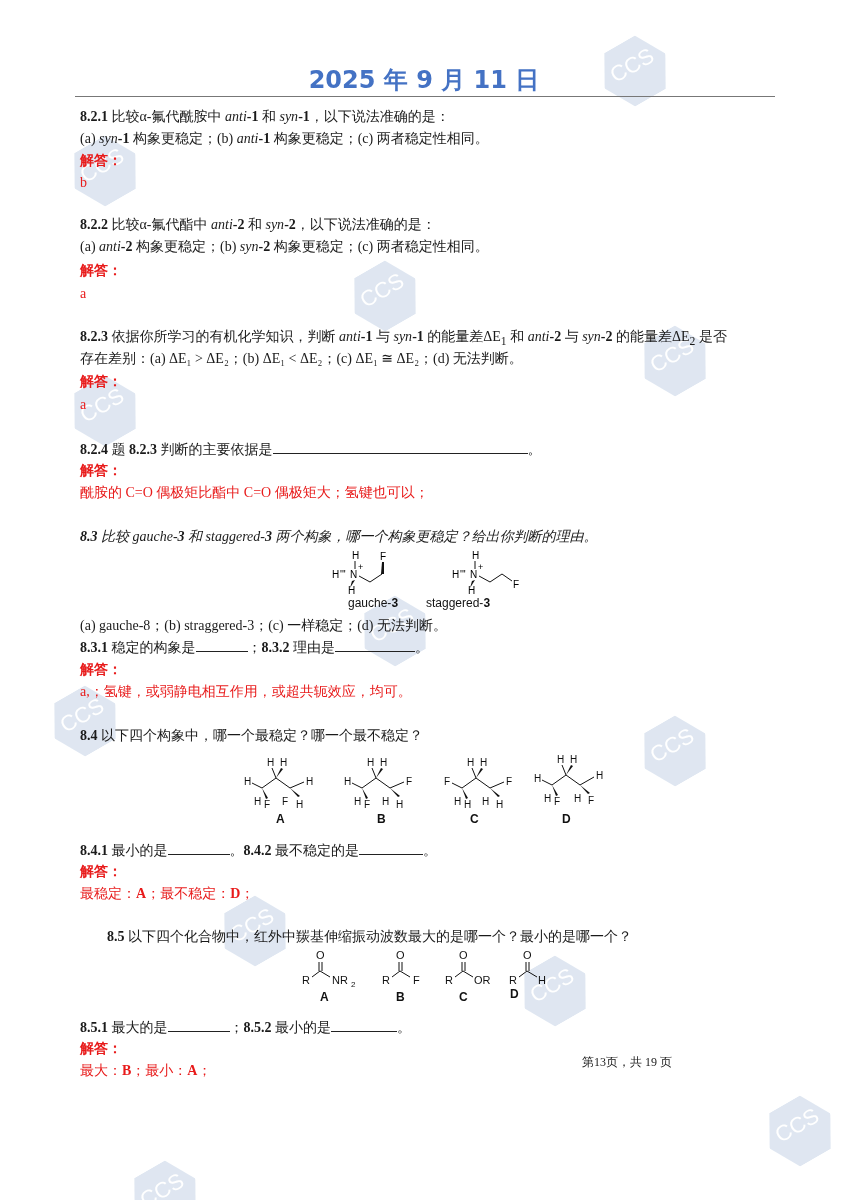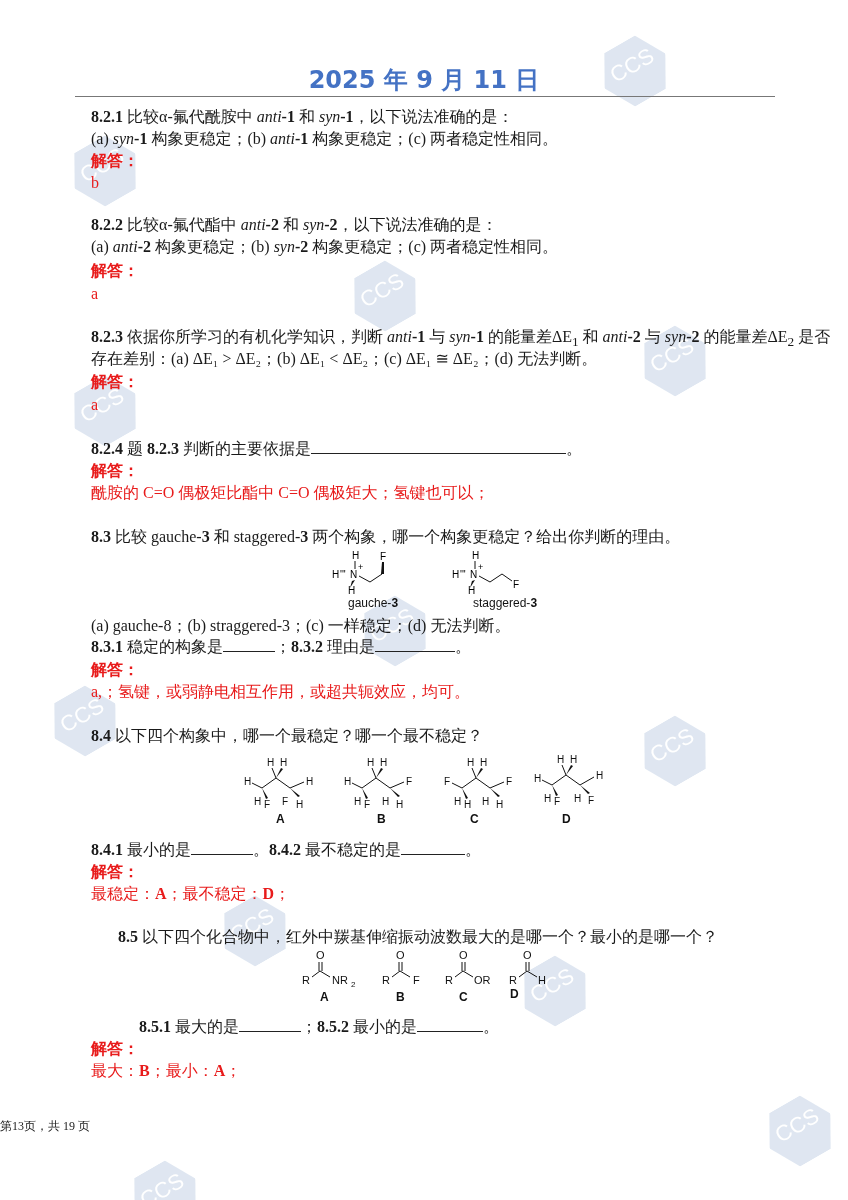--- a/index.html
+++ b/index.html
@@ -7,29 +7,29 @@
          font-family: "Liberation Serif", "DejaVu Serif", serif; color: #1a1a1a; }
   .wm { position: absolute; pointer-events: none; opacity: 0.55; }
   .wm .hex { width: 70px; height: 62px; background: #c5d3e6; position: absolute;
              clip-path: polygon(25% 0, 75% 0, 100% 50%, 75% 100%, 25% 100%, 0 50%);
              transform: rotate(-30deg); }
   .wm .hex span { position: absolute; left: 12px; top: 12px; font-family: "Liberation Sans", sans-serif;
                   font-size: 22px; color: #ffffff; font-weight: normal; letter-spacing: 0px; }
   .title { position: absolute; top: 64px; left: 0; width: 848px; text-align: center;
            font-family: "DejaVu Sans", sans-serif; font-weight: bold; font-size: 24px; color: #4472c4; }
   .rule { position: absolute; top: 96px; left: 75px; width: 700px; height: 1px; background: #777; }
-  .line { position: absolute; left: 91px; font-size: 16px; line-height: 18px; white-space: nowrap; }
+  .line { position: absolute; left: 80px; font-size: 14px; line-height: 18px; white-space: nowrap; }
   .ans-h { color: #e81b1b; font-weight: bold; }
   .ans { color: #e81b1b; }
   b { font-weight: bold; }
   i { font-style: italic; }
   .blank { display: inline-block; border-bottom: 1px solid #222; height: 13px; vertical-align: baseline; }
   .lbl { position: absolute; font-family: "Liberation Sans", sans-serif; font-size: 12px; color: #111; }
   .lbl b { font-weight: bold; }
-  .footer { position: absolute; top: 1118px; left: 0; width: 672px; text-align: left; font-size: 12px; }
+  .footer { position: absolute; top: 1054px; left: 0; width: 672px; text-align: right; font-size: 12px; }
 </style>
 </head>
 <body>
 
 <div class="wm" style="left:600px;top:40px;">
   <div class="hex">
       <span>CCS</span>
     </div>
 </div>
 <div class="wm" style="left:70px;top:140px;">
@@ -103,21 +103,21 @@
 
 <div class="line" style="top:328px;"><b>8.2.3</b><span> 依据你所学习的有机化学知识，判断 </span><i>anti</i><b>-1</b><span> 与  </span><i>syn</i><b>-1</b><span> 的能量差ΔE</span><sub>1</sub><span> 和 </span><i>anti</i><b>-2</b><span> 与  </span><i>syn</i><b>-2</b><span> 的能量差ΔE</span><sub>2</sub><span> 是否</span></div>
 <div class="line" style="top:350px;">存在差别：(a) ΔE₁ &gt; ΔE₂；(b) ΔE₁ &lt; ΔE₂；(c) ΔE₁ ≅ ΔE₂；(d)  无法判断。</div>
 <div class="line ans-h" style="top:373px;">解答：</div>
 <div class="line ans" style="top:396px;">a</div>
 
 <div class="line" style="top:440px;"><b>8.2.4</b><span> 题 </span><b>8.2.3</b><span> 判断的主要依据是</span><span class="blank" style="width:255px;"></span><span>。</span></div>
 <div class="line ans-h" style="top:462px;">解答：</div>
 <div class="line ans" style="top:484px;">酰胺的 C=O 偶极矩比酯中 C=O 偶极矩大；氢键也可以；</div>
 
-<div class="line" style="top:528px;"><b>8.3</b><span>  比较 gauche-</span><b>3</b><span> 和 staggered-</span><b>3</b><span> 两个构象，哪一个构象更稳定？给出你判断的理由。</span></div>
+<div class="line" style="top:528px;font-style:italic;"><b>8.3</b><span>  比较 gauche-</span><b>3</b><span> 和 staggered-</span><b>3</b><span> 两个构象，哪一个构象更稳定？给出你判断的理由。</span></div>
 
 <svg style="position:absolute;left:330px;top:550px;" width="80" height="50">
   <text x="22" y="9" font-size="10" font-family="Liberation Sans, sans-serif">H</text>
   <text x="2" y="28" font-size="10" font-family="Liberation Sans, sans-serif">H</text>
   <text x="10" y="28" font-size="10" font-family="Liberation Sans, sans-serif">'''</text>
   <text x="20" y="28" font-size="10" font-family="Liberation Sans, sans-serif">N</text>
   <text x="28" y="20" font-size="9" font-family="Liberation Sans, sans-serif">+</text>
   <text x="18" y="44" font-size="10" font-family="Liberation Sans, sans-serif">H</text>
   <line x1="25" y1="11" x2="25" y2="19" stroke="#111" stroke-width="1"></line>
   <polygon points="22,31 25,30 20,38" fill="#111"></polygon>
@@ -134,21 +134,21 @@
   <text x="28" y="20" font-size="9" font-family="Liberation Sans, sans-serif">+</text>
   <text x="18" y="44" font-size="10" font-family="Liberation Sans, sans-serif">H</text>
   <line x1="25" y1="11" x2="25" y2="19" stroke="#111" stroke-width="1"></line>
   <polygon points="22,31 25,30 20,38" fill="#111"></polygon>
   <line x1="29" y1="26" x2="40" y2="32" stroke="#111" stroke-width="1"></line>
   <line x1="40" y1="32" x2="52" y2="24" stroke="#111" stroke-width="1"></line>
   <line x1="52" y1="24" x2="62" y2="31" stroke="#111" stroke-width="1"></line>
   <text x="63" y="38" font-size="10" font-family="Liberation Sans, sans-serif">F</text>
 </svg>
 <div class="lbl" style="left:348px;top:596px;"><span>gauche-</span><b>3</b></div>
-<div class="lbl" style="left:473px;top:596px;"><span>staggered-</span><b>3</b></div>
+<div class="lbl" style="left:426px;top:596px;"><span>staggered-</span><b>3</b></div>
 
 <div class="line" style="top:617px;">(a)  gauche-8；(b) straggered-3；(c)  一样稳定；(d)  无法判断。</div>
 <div class="line" style="top:638px;"><b>8.3.1</b><span>  稳定的构象是</span><span class="blank" style="width:52px;"></span><span>；</span><b>8.3.2</b><span>  理由是</span><span class="blank" style="width:80px;"></span><span>。</span></div>
 <div class="line ans-h" style="top:661px;">解答：</div>
 <div class="line ans" style="top:683px;">a,；氢键，或弱静电相互作用，或超共轭效应，均可。</div>
 
 <div class="line" style="top:727px;"><b>8.4</b><span> 以下四个构象中，哪一个最稳定？哪一个最不稳定？</span></div>
 
 <svg style="position:absolute;left:240px;top:755px;" width="80" height="60">
   <g font-size="10" font-family="Liberation Sans, sans-serif" fill="#111">
@@ -300,17 +300,17 @@
       <line x1="20" y1="21" x2="30" y2="27"></line>
     <line x1="19" y1="12" x2="19" y2="21"></line>
       <line x1="22" y1="12" x2="22" y2="21"></line>
   </g>
 </svg>
 <div class="lbl" style="left:320px;top:990px;font-weight:bold;">A</div>
 <div class="lbl" style="left:396px;top:990px;font-weight:bold;">B</div>
 <div class="lbl" style="left:459px;top:990px;font-weight:bold;">C</div>
 <div class="lbl" style="left:510px;top:987px;font-weight:bold;">D</div>
 
-<div class="line" style="top:1018px;margin-left:48px;"><b>8.5.1</b><span>  最大的是</span><span class="blank" style="width:62px;"></span><span>；</span><b>8.5.2</b><span> 最小的是</span><span class="blank" style="width:66px;"></span><span>。</span></div>
+<div class="line" style="top:1018px;"><b>8.5.1</b><span>  最大的是</span><span class="blank" style="width:62px;"></span><span>；</span><b>8.5.2</b><span> 最小的是</span><span class="blank" style="width:66px;"></span><span>。</span></div>
 <div class="line ans-h" style="top:1040px;">解答：</div>
 <div class="line ans" style="top:1062px;"><span>最大：</span><b>B</b><span>；最小：</span><b>A</b><span>；</span></div>
 
 <div class="footer">第13页，共 19 页</div>
 
 </body></html>

